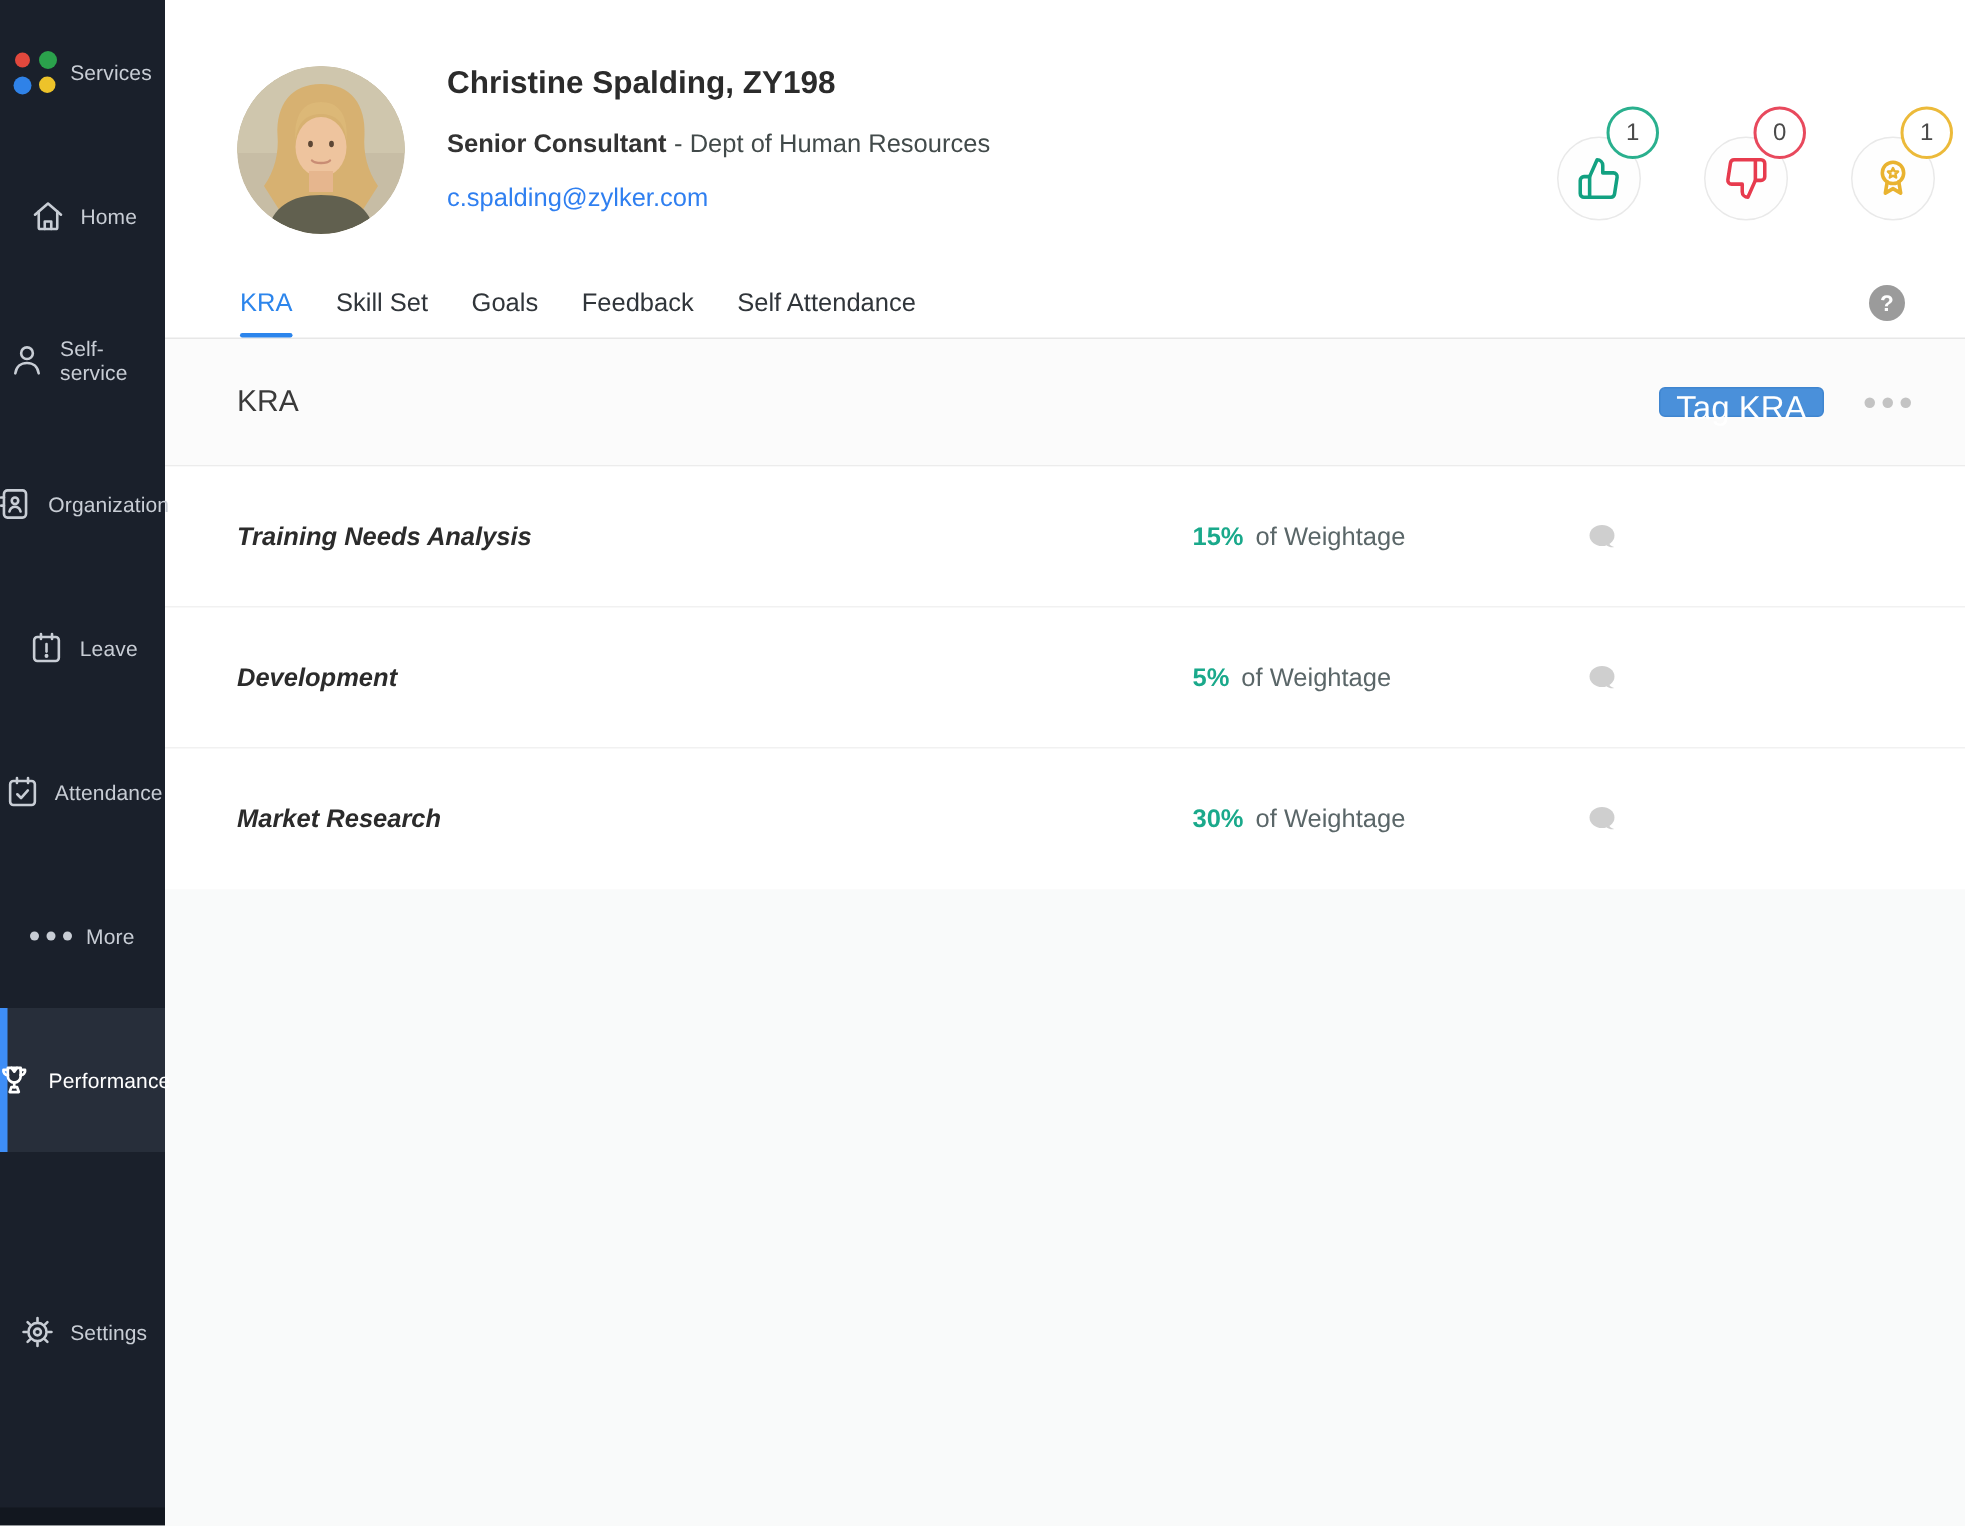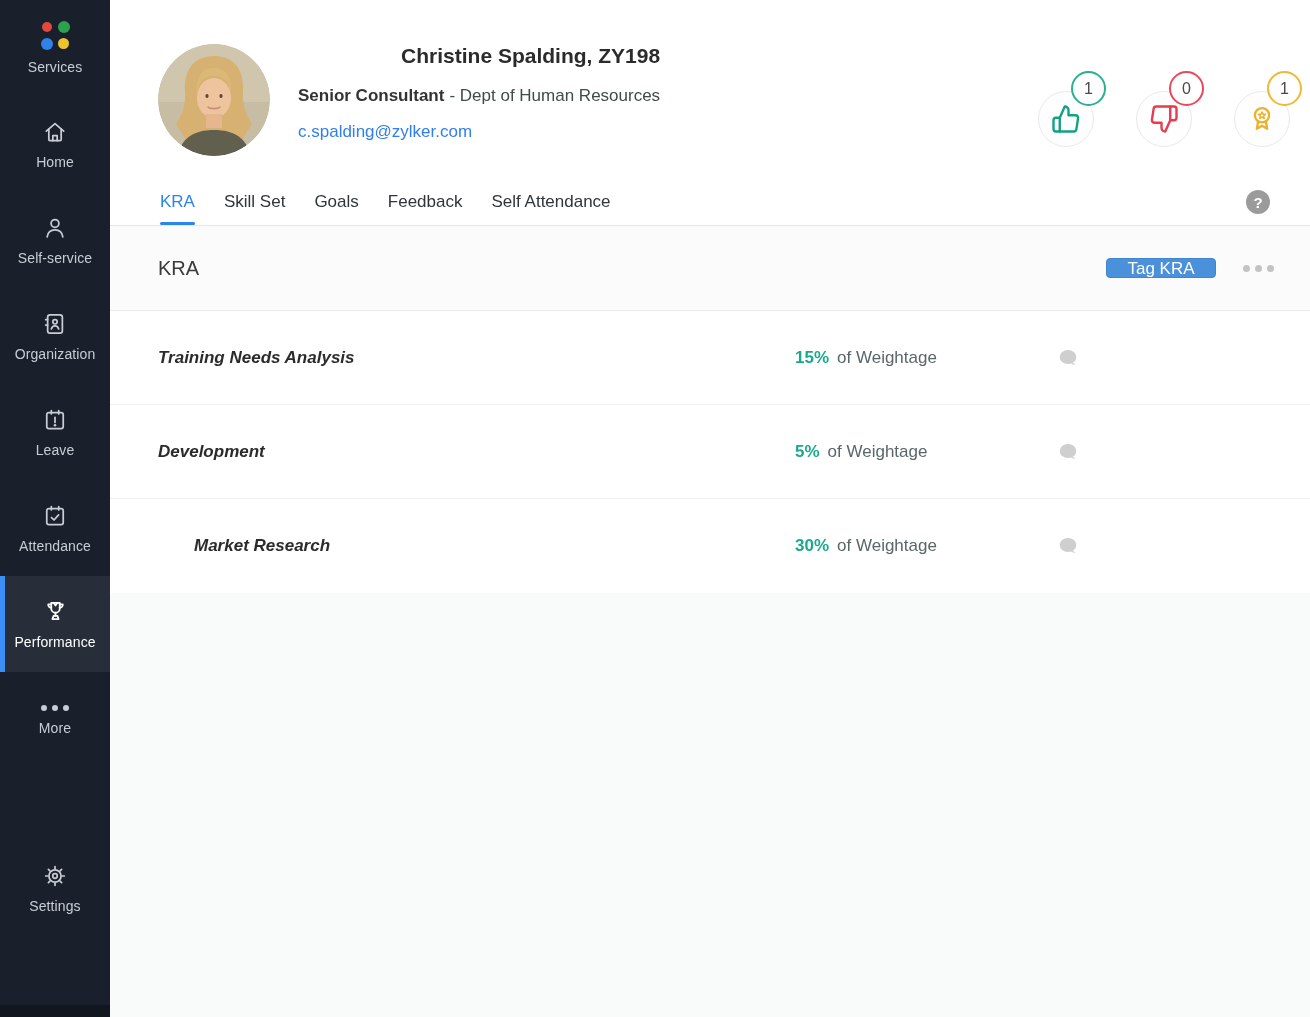--- a/index.html
+++ b/index.html
@@ -2,42 +2,42 @@
 <html><head>
 <meta charset="utf-8">
 <style>
   * { margin:0; padding:0; box-sizing:border-box; }
   html,body { width:1310px; height:1017px; overflow:hidden; }
   body { font-family:"Liberation Sans", sans-serif; background:#f9fafa; }
   .app { display:flex; width:1310px; height:1017px; }
 
   
   .sidebar { width:110px; height:100%; background:#1a202b; flex:0 0 110px; display:flex; flex-direction:column; position:relative; }
-  .side-item { height:96px; display:flex; flex-direction:column; align-items:center; justify-content:center; gap:9px; color:#c8cdd5; cursor:pointer; border-left:5px solid transparent; padding-right:5px; }
+  .side-item { height:96px; display:flex; flex-direction:row; align-items:center; justify-content:center; gap:9px; color:#c8cdd5; cursor:pointer; border-left:5px solid transparent; padding-right:5px; }
   .side-item .lbl { font-size:14px; letter-spacing:.1px; }
   .side-item svg { display:block; }
   .side-item.active { background:#272e3a; border-left:5px solid #3e8ef7; color:#ffffff; }
   .side-item.settings { margin-top:72px; }
   .side-footer { position:absolute; bottom:0; left:0; width:100%; height:12px; background:#12171f; }
   .dots4 { display:grid; grid-template-columns:12px 12px; grid-gap:5px; }
   .dots4 i { width:12px; height:12px; border-radius:50%; }
   .dots4 .d-red    { background:#e2483d; width:10px; height:10px; margin:1px; }
   .dots4 .d-green  { background:#2ba24c; }
   .dots4 .d-blue   { background:#2f82e8; }
   .dots4 .d-yellow { background:#edc32a; width:11px; height:11px; }
   .more-dots { display:flex; gap:5px; }
   .more-dots i { width:6px; height:6px; border-radius:50%; background:#c8cdd5; }
 
   
   .main { flex:1; display:flex; flex-direction:column; background:#f9fafa; }
 
   .profile { height:178px; background:#fff; position:relative; flex:0 0 auto; }
   .avatar { position:absolute; left:48px; top:44px; width:112px; height:112px; border-radius:50%; overflow:hidden; }
   .identity { position:absolute; left:188px; top:44px; }
-  .identity .name { font-size:21px; font-weight:bold; color:#2b2b2b;text-align:right; }
+  .identity .name { font-size:21px; font-weight:bold; color:#2b2b2b; }
   .identity .title { margin-top:18px; font-size:17px; color:#424a4a; }
   .identity .title b { color:#333;margin-top:17px; }
   .identity .title .rest { margin-left:5px; }
   .identity .email { margin-top:16px; font-size:17px; color:#2f7ff0; text-decoration:none; display:inline-block; cursor:pointer; }
 
   .badges { position:absolute; top:91px; right:20px; display:flex; gap:42px; }
   .badge { position:relative; width:56px; height:56px; cursor:pointer; }
   .badge .big { width:56px; height:56px; border-radius:50%; background:#fefefe; border:1px solid #e9e9e9; display:flex; align-items:center; justify-content:center; }
   .badge .cnt { position:absolute; top:-20px; left:33px; width:35px; height:35px; border-radius:50%; background:#fff; border:2px solid; display:flex; align-items:center; justify-content:center; font-size:16px; color:#4a4a4a; }
   .badge.up   .cnt { border-color:#2ab08e; }
@@ -48,28 +48,28 @@
   .tabbar { height:48px; background:#fff; border-bottom:1px solid #e7e7e7; display:flex; align-items:center; padding-left:50px; gap:29px; position:relative; flex:0 0 auto; }
   .tab { font-size:17px; color:#30353a; height:100%; display:flex; align-items:center; position:relative; cursor:pointer; }
   .tab.active { color:#2c85ec; }
   .tab.active::after { content:""; position:absolute; left:0; right:0; bottom:0; height:3px; background:#2c85ec; border-radius:2px; }
   .help { position:absolute; right:40px; top:12px; width:24px; height:24px; border-radius:50%; background:#9b9b9b; color:#fff; font-size:15px; font-weight:bold; display:flex; align-items:center; justify-content:center; cursor:pointer; }
 
   
   .kra-head { height:85px; background:#fbfbfb; border-bottom:1px solid #ececec; display:flex; align-items:center; padding:0 36px 0 48px; flex:0 0 auto; }
   .kra-title { font-size:20px; color:#3a3a3a; }
   .kra-spacer { flex:1; }
-  .tag-btn { width:110px; height:20px; background:#4a90da; border:1px solid #3f85d0; border-radius:4px; color:#fff; font-size:17px; font-family:inherit; cursor:pointer; }
+  .tag-btn { width:110px; height:20px; background:#4a90da; border:1px solid #3f85d0; border-radius:4px; color:#fff; font-size:22px; font-family:inherit; cursor:pointer; }
   .opt-dots { display:flex; gap:5px; margin-left:27px; cursor:pointer; padding:6px 0; }
   .opt-dots i { width:7px; height:7px; border-radius:50%; background:#c3c3c3; }
 
   
   .kra-rows { list-style:none; background:#fff; flex:0 0 auto; }
   .kra-row { height:94px; border-bottom:1px solid #f1f1f1; position:relative; display:flex; align-items:center; }
-  .kra-row:last-child { border-bottom:none;padding-left:36px; }
+  .kra-row:last-child { border-bottom:none; }
   .kra-row .rname { margin-left:48px; font-size:17px; font-weight:bold; color:#2b2b2b;font-style:italic; }
   .kra-row .weight { position:absolute; left:685px; font-size:17px; color:#5a6668; }
   .kra-row .weight .pct { color:#1aa98b; font-weight:bold; margin-right:8px; }
   .kra-row .cmt { position:absolute; left:948px; top:50%; transform:translateY(-50%); cursor:pointer; line-height:0; }
   .fill-rest { flex:1; background:#f9fafa; }
 </style>
 </head>
 <body>
 
 <div class="app">
@@ -135,40 +135,40 @@
       <span>
         <svg width="26" height="26" viewBox="0 0 24 24" fill="none" stroke="currentColor" stroke-width="1.6" stroke-linecap="round" stroke-linejoin="round">
           <rect x="4.4" y="5.2" width="15.2" height="14.8" rx="2"></rect>
             <path d="M8.6 3.4v3M15.4 3.4v3"></path>
           <path d="M8.8 13.4l2.3 2.3 4.2-4.7"></path>
         </svg>
       </span>
       <span class="lbl">Attendance</span>
     </div>
 
+    <div class="side-item">
+      <span class="more-dots">
+          <i></i>
+          <i></i>
+          <i></i>
+        </span>
+      <span class="lbl">More</span>
+    </div>
+
     <div class="side-item active">
       <span>
         <svg width="27" height="27" viewBox="0 0 24 24" fill="none" stroke="currentColor" stroke-width="1.6" stroke-linecap="round" stroke-linejoin="round">
           <path d="M8.2 4.4h7.6v4.9a3.8 3.8 0 0 1-7.6 0z"></path>
           <path d="M10.4 4.4l1.6 2.2 1.6-2.2"></path>
           <path d="M8.2 5.6H5.6a2.5 2.5 0 0 0 2.7 3M15.8 5.6h2.6a2.5 2.5 0 0 1-2.7 3"></path>
           <path d="M12 13.1v2.7"></path>
             <path d="M9.3 18.7l1-2.9h3.4l1 2.9z"></path>
         </svg>
       </span>
       <span class="lbl">Performance</span>
-    </div>
-
-    <div class="side-item">
-      <span class="more-dots">
-          <i></i>
-          <i></i>
-          <i></i>
-        </span>
-      <span class="lbl">More</span>
     </div>
 
     <div class="side-item settings">
       <span>
         <svg width="26" height="26" viewBox="0 0 24 24" fill="none" stroke="currentColor" stroke-width="1.6" stroke-linecap="round">
           <circle cx="12" cy="12" r="5.6"></circle>
             <circle cx="12" cy="12" r="2.1"></circle>
           <path d="M12 3.4v2M12 18.6v2M3.4 12h2M18.6 12h2M5.9 5.9l1.4 1.4M16.7 16.7l1.4 1.4M18.1 5.9l-1.4 1.4M7.3 16.7l-1.4 1.4"></path>
         </svg>
       </span>

